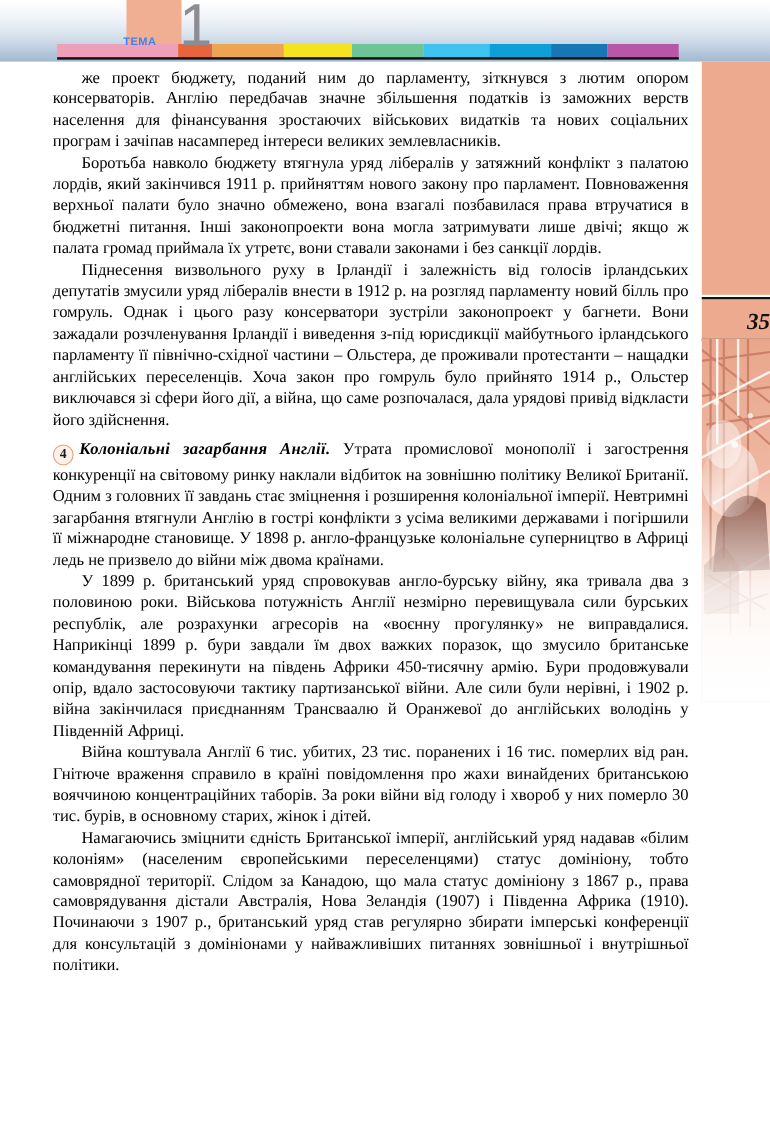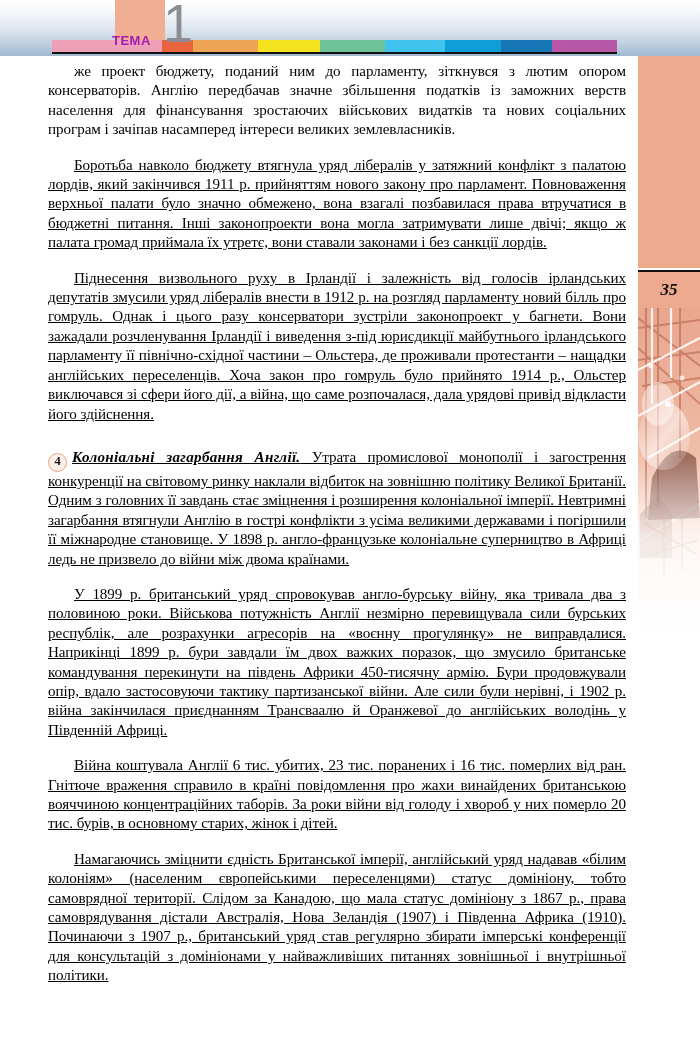--- a/index.html
+++ b/index.html
@@ -34,24 +34,24 @@
   #theme-block {
     position: absolute;
     left: 115px; top: 0;
     width: 50px; height: 48px;
     background: #f0ae93;
   }
   #theme-label {
     position: absolute;
     left: 112px; top: 33px;
     font-family: "Liberation Sans", "DejaVu Sans", sans-serif;
-    font-size: 13px;
+    font-size: 10px;
     font-weight: bold;
     letter-spacing: 0.5px;
-    color: #a21caf;
+    color: #3b82f6;
     z-index: 6;
   }
   #theme-number {
     position: absolute;
     left: 163px; top: -4px;
     font-family: "Liberation Sans", "DejaVu Sans", sans-serif;
     font-size: 54px;
     font-weight: normal;
     color: #8c8c92;
     z-index: 5;
@@ -88,25 +88,25 @@
     left: 638px; top: 270px;
     width: 62px; height: 36px;
     background: #eeaa8f;
     border-top: 2px solid #111;
     border-bottom: 2px solid #111;
   }
   #page-number {
     position: absolute;
     left: 0; top: 8px;
     width: 62px;
-    text-align: center;
+    text-align: right;
     font-family: "Liberation Serif", "DejaVu Serif", serif;
     font-style: italic;
     font-weight: bold;
-    font-size: 17px;
+    font-size: 21px;
     color: #111;
   }
   #side-photo {
     position: absolute;
     left: 638px; top: 308px;
     width: 62px; height: 330px;
     overflow: hidden;
     background: #f6d9cd;
   }
   #side-photo .fade {
@@ -126,21 +126,21 @@
   p.para {
     margin: 0;
     font-size: 15.1px;
     line-height: 19.4px;
     text-align: justify;
     text-indent: 26px;
     color: #000;
     letter-spacing: -0.05px;
   }
   p.para.no-indent { text-indent: 0; }
-  p.para + p.para { margin-top: 16px; text-decoration: underline; }
+  p.para + p.para { margin-top: 0px; }
 
   
   #section-4 { position: relative; padding-top: 8px; }
   .marker {
     display: inline-block;
     width: 17px; height: 17px;
     border: 1.4px solid #e8a185;
     border-radius: 50%;
     background: #fdf0e8;
     text-align: center;
@@ -241,15 +241,15 @@
 </div>
 
 <div id="text-column">
   <p class="para">же проект бюджету, поданий ним до парламенту, зіткнувся з лютим опором консерваторів. Англію передбачав значне збільшення податків із заможних верств населення для фінансування зростаючих військових видатків та нових соціальних програм і зачіпав насамперед інтереси великих землевласників.</p>
   <p class="para">Боротьба навколо бюджету втягнула уряд лібералів у затяжний конфлікт з палатою лордів, який закінчився 1911 р. прийняттям нового закону про парламент. Повноваження верхньої палати було значно обмежено, вона взагалі позбавилася права втручатися в бюджетні питання. Інші законопроекти вона могла затримувати лише двічі; якщо ж палата громад приймала їх утретє, вони ставали законами і без санкції лордів.</p>
   <p class="para">Піднесення визвольного руху в Ірландії і залежність від голосів ірландських депутатів змусили уряд лібералів внести в 1912 р. на розгляд парламенту новий білль про гомруль. Однак і цього разу консерватори зустріли законопроект у багнети. Вони зажадали розчленування Ірландії і виведення з-під юрисдикції майбутнього ірландського парламенту її північно-східної частини – Ольстера, де проживали протестанти – нащадки англійських переселенців. Хоча закон про гомруль було прийнято 1914 р., Ольстер виключався зі сфери його дії, а війна, що саме розпочалася, дала урядові привід відкласти його здійснення.</p>
 
   <p class="para no-indent" id="section-4"><span class="marker">4</span><span class="head-title">Колоніальні загарбання Англії.</span><span> Утрата промислової монополії і загострення конкуренції на світовому ринку наклали відбиток на зовнішню політику Великої Британії. Одним з головних її завдань стає зміцнення і розширення колоніальної імперії. Невтримні загарбання втягнули Англію в гострі конфлікти з усіма великими державами і погіршили її міжнародне становище. У 1898 р. англо-французьке колоніальне суперництво в Африці ледь не призвело до війни між двома країнами.</span></p>
 
   <p class="para">У 1899 р. британський уряд спровокував англо-бурську війну, яка тривала два з половиною роки. Військова потужність Англії незмірно перевищувала сили бурських республік, але розрахунки агресорів на «воєнну прогулянку» не виправдалися. Наприкінці 1899 р. бури завдали їм двох важких поразок, що змусило британське командування перекинути на південь Африки 450-тисячну армію. Бури продовжували опір, вдало застосовуючи тактику партизанської війни. Але сили були нерівні, і 1902 р. війна закінчилася приєднанням Трансваалю й Оранжевої до англійських володінь у Південній Африці.</p>
-  <p class="para">Війна коштувала Англії 6 тис. убитих, 23 тис. поранених і 16 тис. померлих від ран. Гнітюче враження справило в країні повідомлення про жахи винайдених британською вояччиною концентраційних таборів. За роки війни від голоду і хвороб у них померло 20 тис. бурів, в основному старих, жінок і дітей.</p>
+  <p class="para">Війна коштувала Англії 6 тис. убитих, 23 тис. поранених і 16 тис. померлих від ран. Гнітюче враження справило в країні повідомлення про жахи винайдених британською вояччиною концентраційних таборів. За роки війни від голоду і хвороб у них померло 30 тис. бурів, в основному старих, жінок і дітей.</p>
   <p class="para">Намагаючись зміцнити єдність Британської імперії, англійський уряд надавав «білим колоніям» (населеним європейськими переселенцями) статус домініону, тобто самоврядної території. Слідом за Канадою, що мала статус домініону з 1867 р., права самоврядування дістали Австралія, Нова Зеландія (1907) і Південна Африка (1910). Починаючи з 1907 р., британський уряд став регулярно збирати імперські конференції для консультацій з домініонами у найважливіших питаннях зовнішньої і внутрішньої політики.</p>
 </div>
 
 </body></html>

